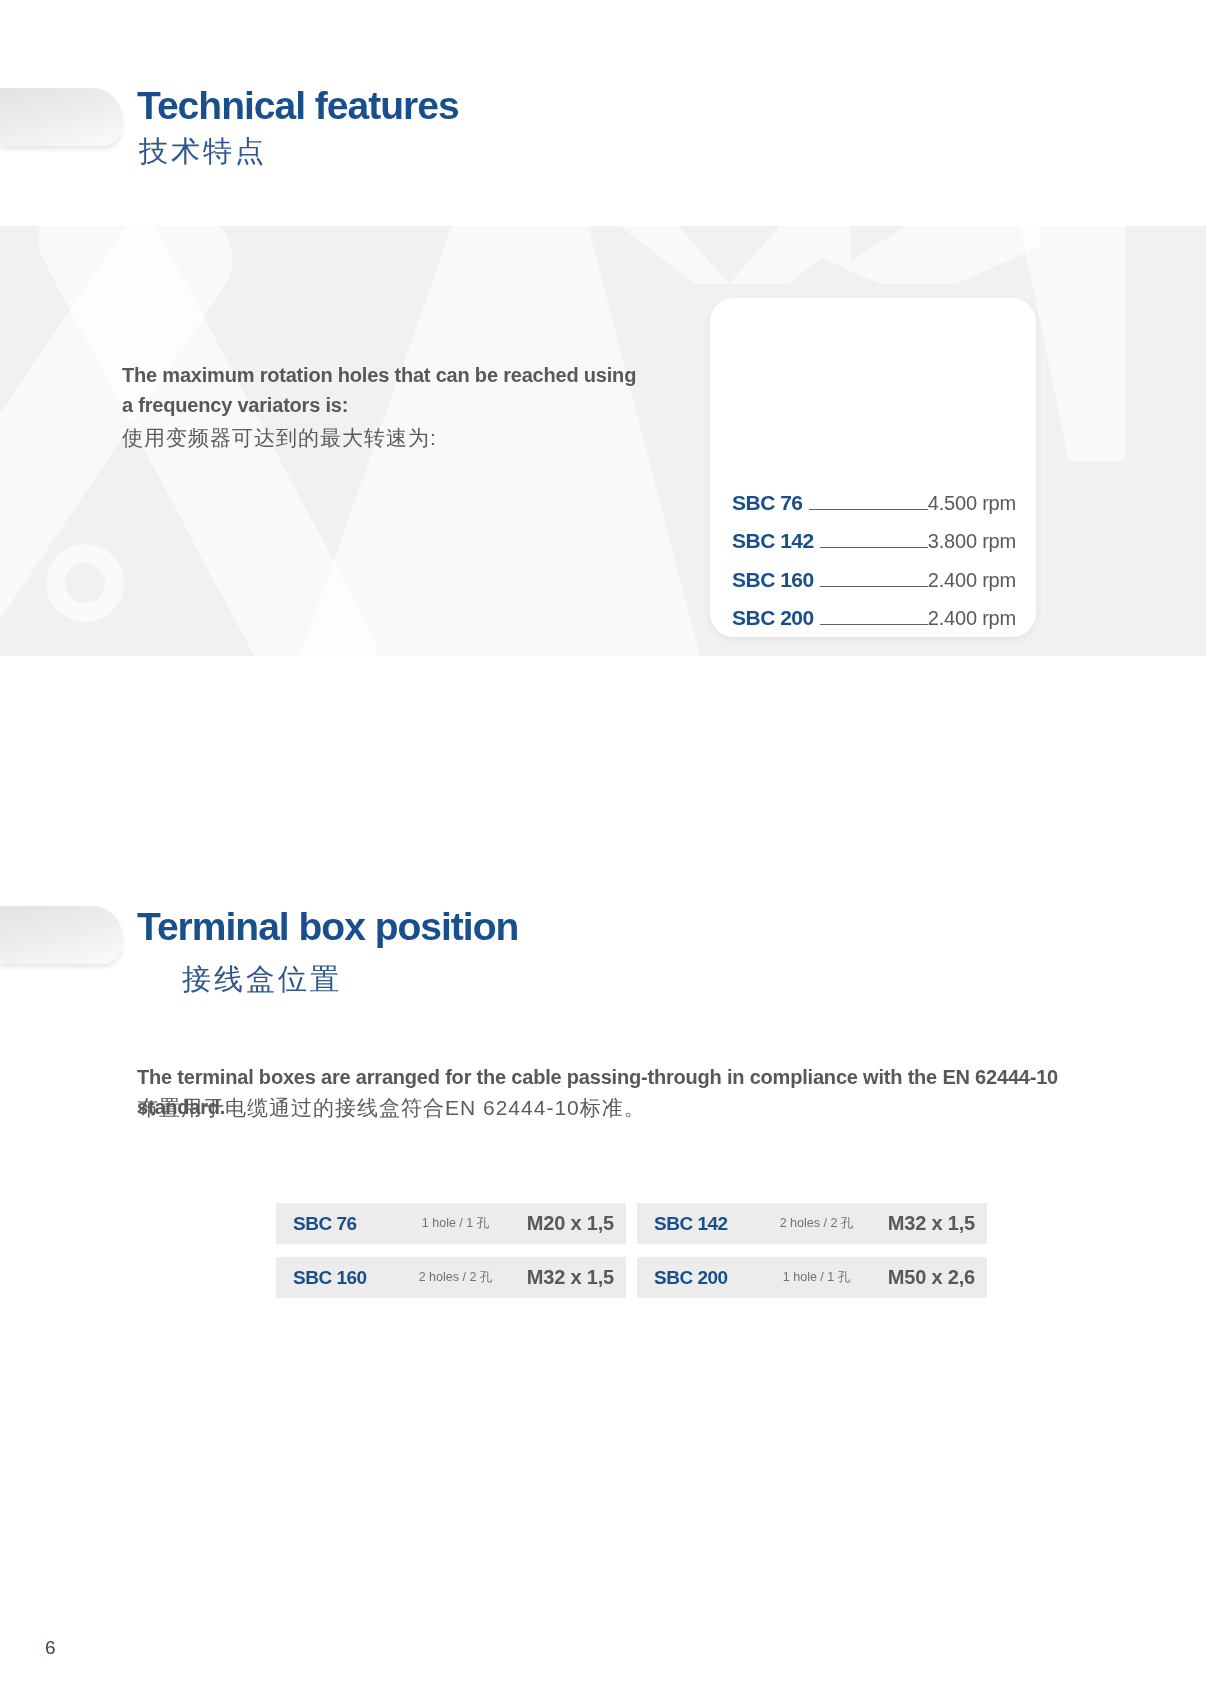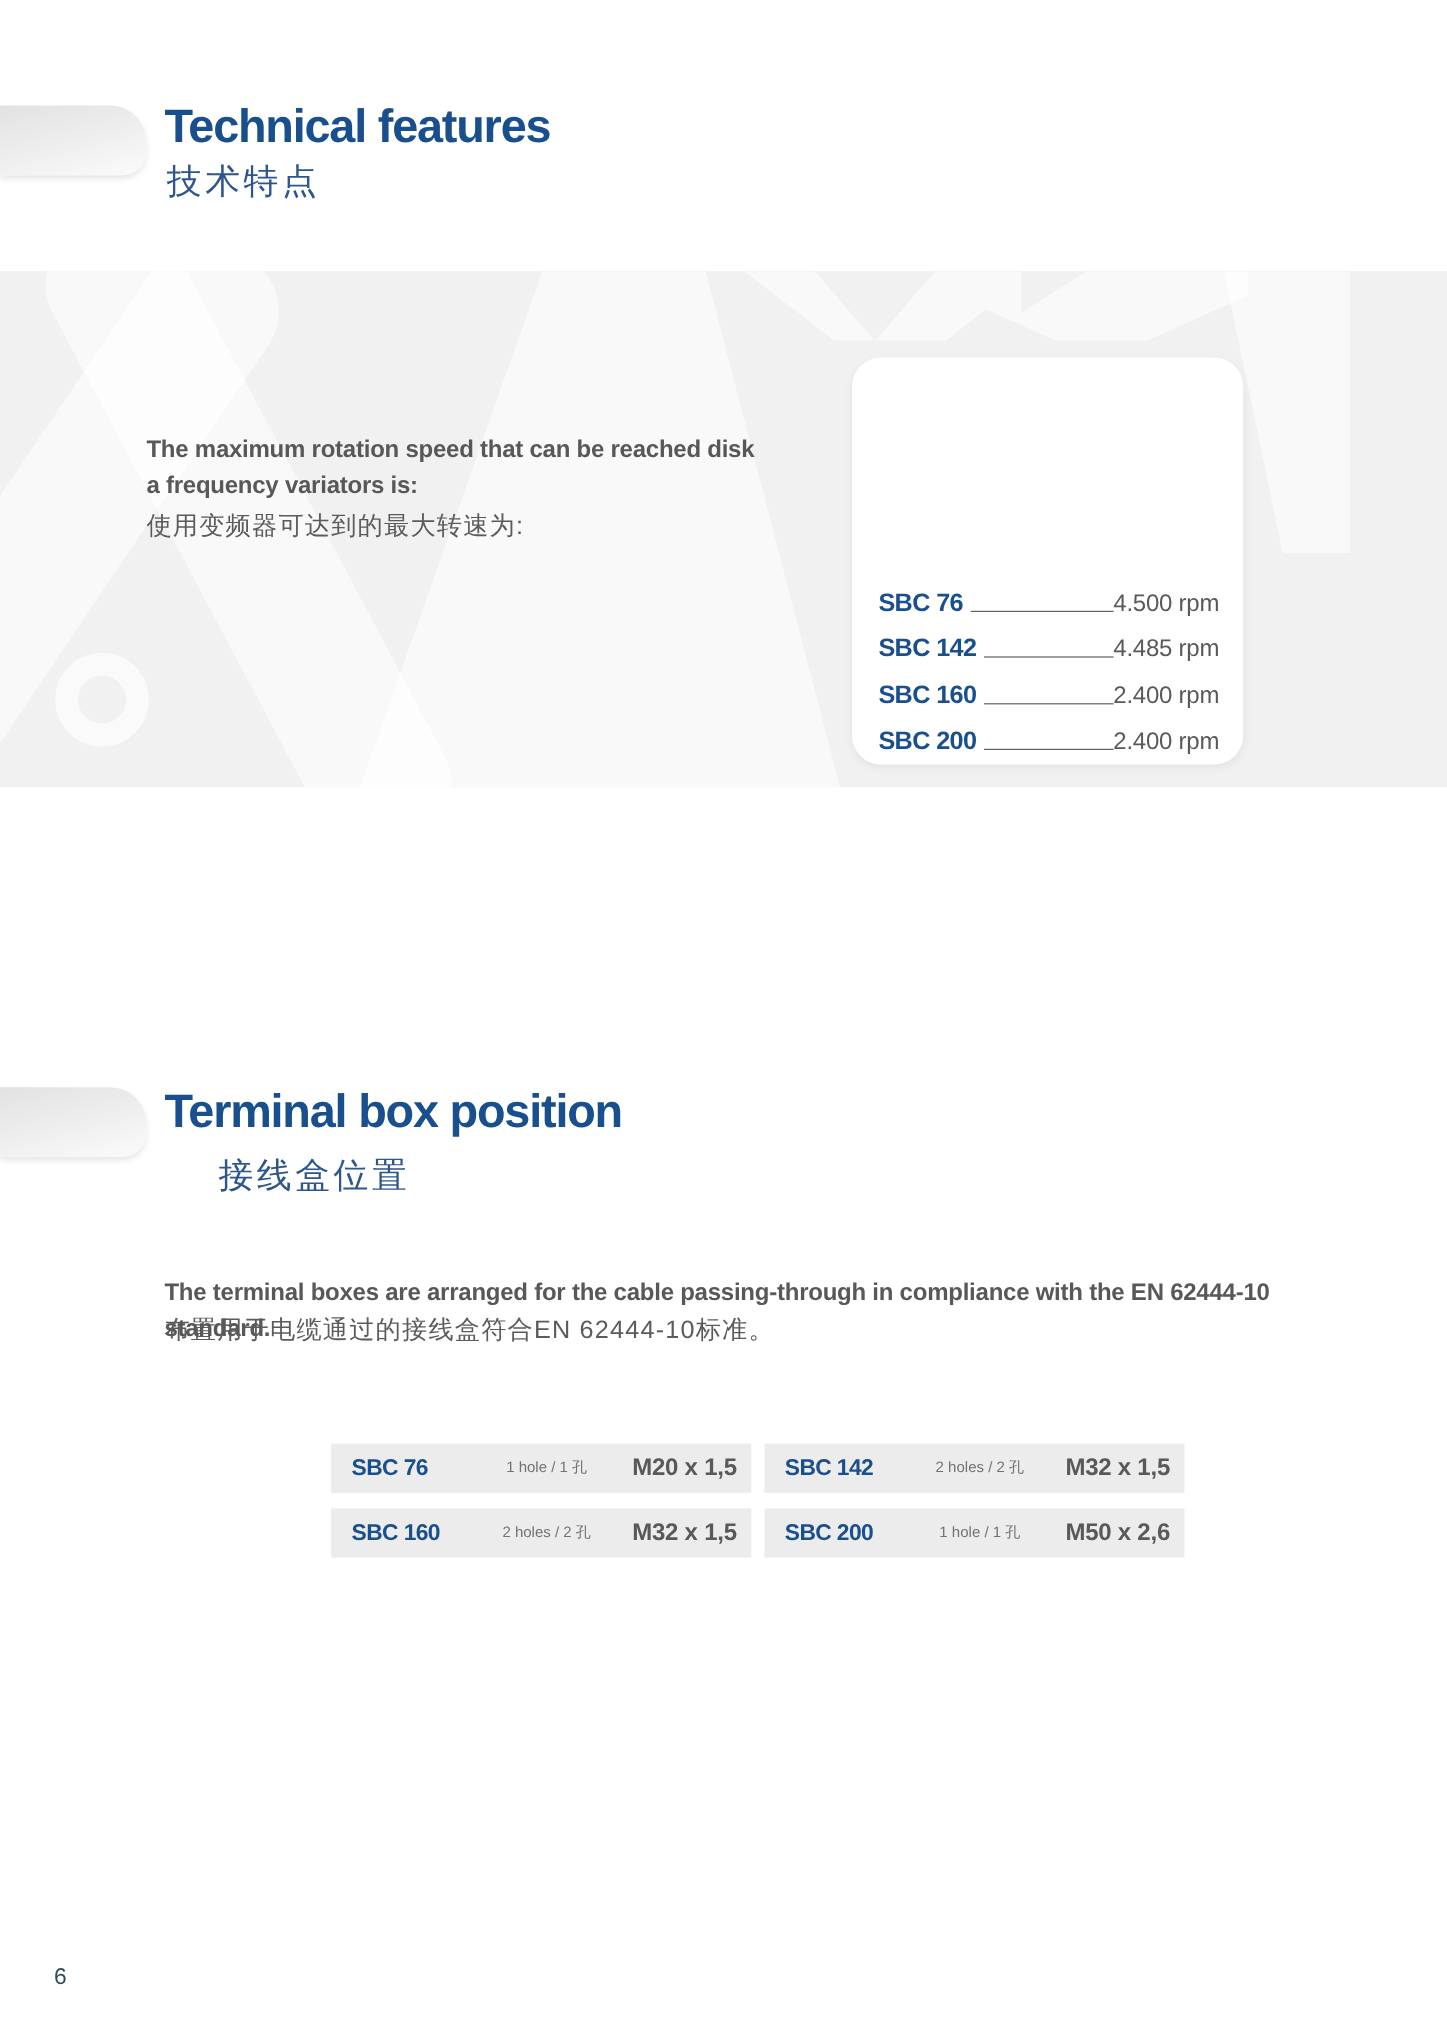--- a/index.html
+++ b/index.html
@@ -208,34 +208,34 @@
   <div class="wm-circle"></div>
   <div class="wm wm-wedge"></div>
   <div class="wm wm-zig"></div>
   <div class="wm wm-rwedge"></div>
 </div>
 
 <div class="side-tab tab1"></div>
 <div class="sec-title t1-en">Technical features</div>
 <div class="sec-title-zh t1-zh">技术特点</div>
 
-<div class="intro-en p1-en">The maximum rotation speed that can be reached disk a frequency variators is:</div>
+<div class="intro-en p1-en">The maximum rotation holes that can be reached using a frequency variators is:</div>
 <div class="intro-zh p1-zh">使用变频器可达到的最大转速为:</div>
 
 <div class="speed-card">
   <div class="speed-list">
     <div class="speed-row">
       <span class="model">SBC 76</span>
       <span class="leader"></span>
       <span class="value">4.500 rpm</span>
     </div>
     <div class="speed-row">
       <span class="model">SBC 142</span>
       <span class="leader"></span>
-      <span class="value">4.485 rpm</span>
+      <span class="value">3.800 rpm</span>
     </div>
     <div class="speed-row">
       <span class="model">SBC 160</span>
       <span class="leader"></span>
       <span class="value">2.400 rpm</span>
     </div>
     <div class="speed-row">
       <span class="model">SBC 200</span>
       <span class="leader"></span>
       <span class="value">2.400 rpm</span>

